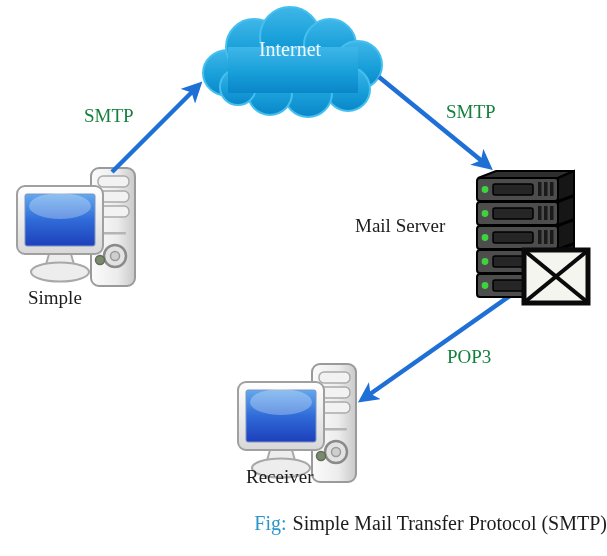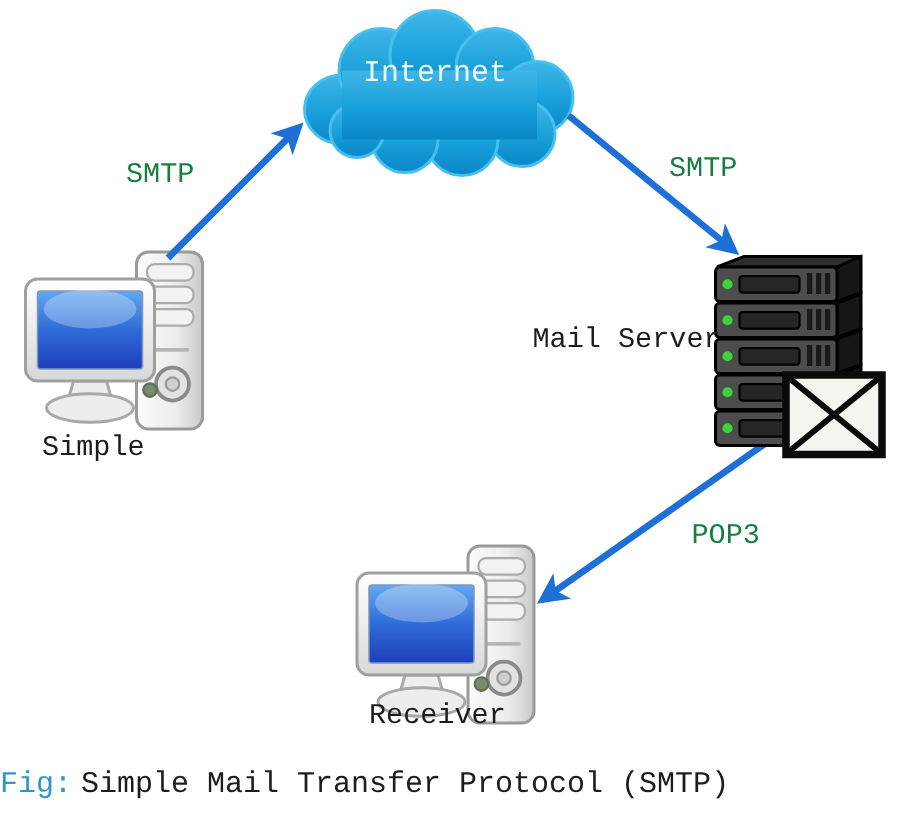--- a/index.html
+++ b/index.html
@@ -1,20 +1,20 @@
 <!DOCTYPE html>
 <html><head>
 <meta charset="utf-8">
 <style>
   html,body{margin:0;padding:0;background:#ffffff;}
   #canvas{
     position:relative;
     width:607px;height:556px;
     background:#ffffff;
-    font-family:Liberation Mono, monospace;
+    font-family:Liberation Serif, serif;
     overflow:hidden;
   }
   .abs{position:absolute;}
   .layer-under{z-index:1;}
   .layer-icons{z-index:2;}
   .layer-over{z-index:3;}
   .node-label{
     position:absolute;
     font-size:19px;
     color:#1c1c1c;
@@ -32,21 +32,21 @@
     position:absolute;
     left:190px;top:38px;width:200px;
     text-align:center;
     font-size:20px;
     color:#eef8ff;
     z-index:4;
   }
   #caption{
     position:absolute;
     left:0;top:512px;width:607px;
-    text-align:left;
+    text-align:right;
     font-size:20px;
     color:#1c1c1c;
     z-index:4;
     white-space:nowrap;
   }
   #caption .fig-prefix{
     color:#2b96c9;
     margin-right:6px;
   }
 </style>
@@ -182,19 +182,19 @@
     <line x1="379" y1="77" x2="488" y2="166" stroke="#1e6fd6" stroke-width="4.5" marker-end="url(#ah)"></line>
   </svg>
 
   <div id="internet-label">Internet</div>
   <div class="node-label" style="left:28px;top:287px">Simple</div>
   <div class="node-label" style="left:355px;top:215px">Mail Server</div>
   <div class="node-label" style="left:246px;top:466px">Receiver</div>
 
   <div class="edge-label" style="left:84px;top:105px">SMTP</div>
   <div class="edge-label" style="left:446px;top:101px">SMTP</div>
-  <div class="edge-label" style="left:461px;top:346px">POP3</div>
+  <div class="edge-label" style="left:447px;top:346px">POP3</div>
 
   <div id="caption">
     <span class="fig-prefix">Fig:</span><span>Simple Mail Transfer Protocol (SMTP)</span>
   </div>
 
 </div>
 
 </body></html>

